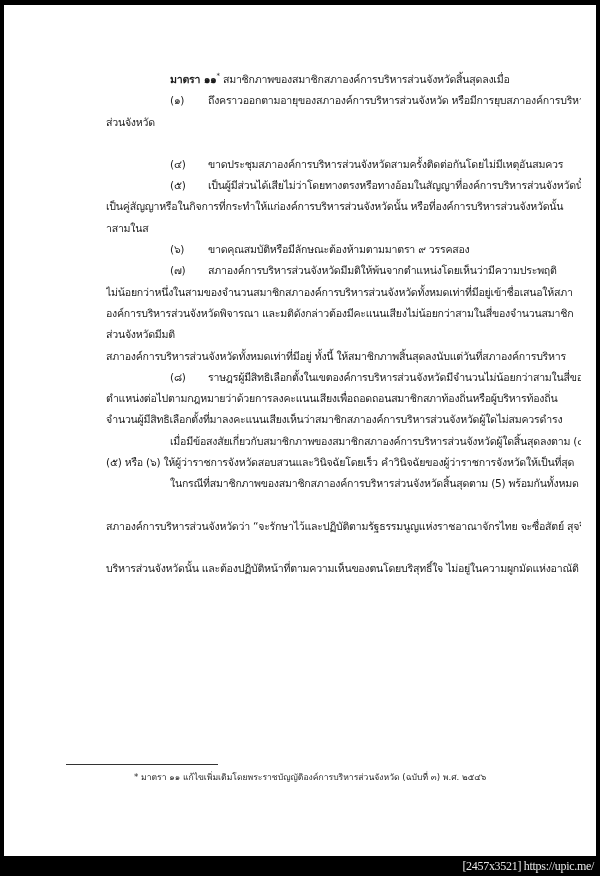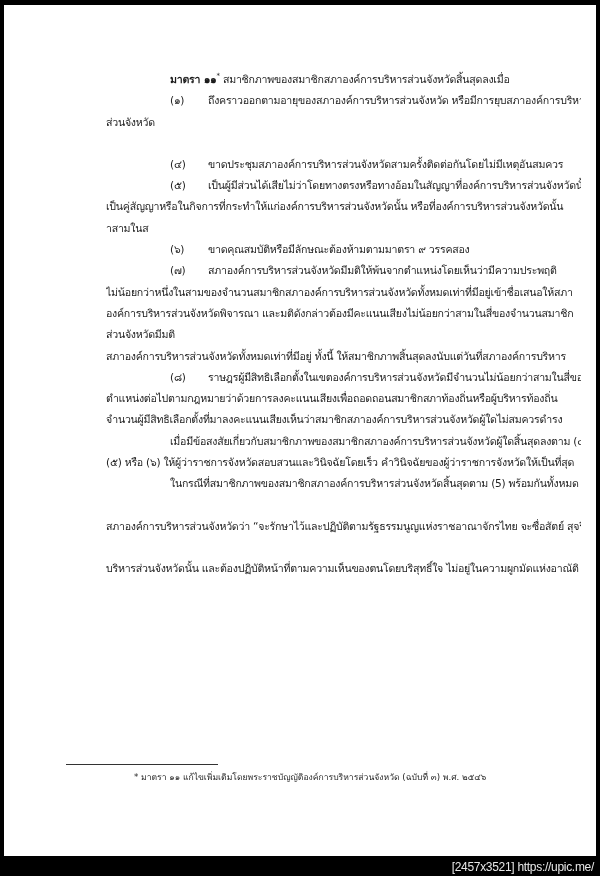--- a/index.html
+++ b/index.html
@@ -25,21 +25,21 @@
       position: absolute; left: 62px; top: 759px; width: 152px; height: 1px; background: #333;
     }
     .footnote {
       position: absolute; left: 88px; top: 765px; font-size: 8.6px; color: #222; white-space: nowrap; margin-left: 42px;
     }
     .bottombar {
       position: absolute; left: 0; bottom: 0; width: 600px; height: 20px; background: #000;
     }
     .watermark {
       position: absolute; right: 6px; bottom: 2px; color: #e8e8e8;
-      font-family: Liberation Sans, sans-serif; font-size: 12px; letter-spacing: -0.3px;
+      font-family: Liberation Serif, serif; font-size: 12px; letter-spacing: -0.3px;
     }
   </style>
 </head>
 <body>
 
 <div class="page">
   <div class="content">
 
     <div class="line ind1">
       <span class="bold">มาตรา ๑๑</span><span class="sup">*</span>

